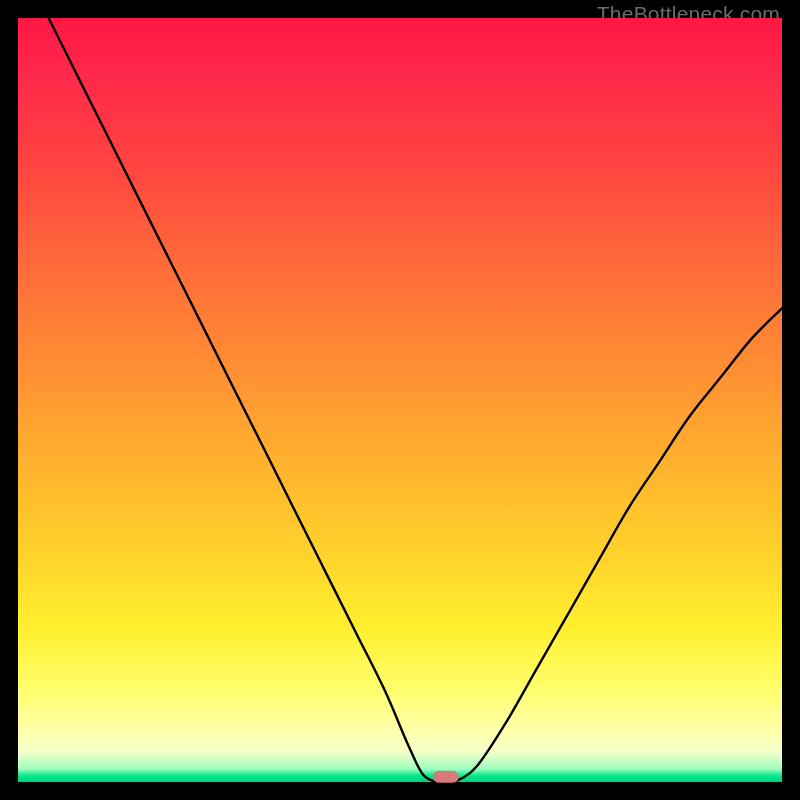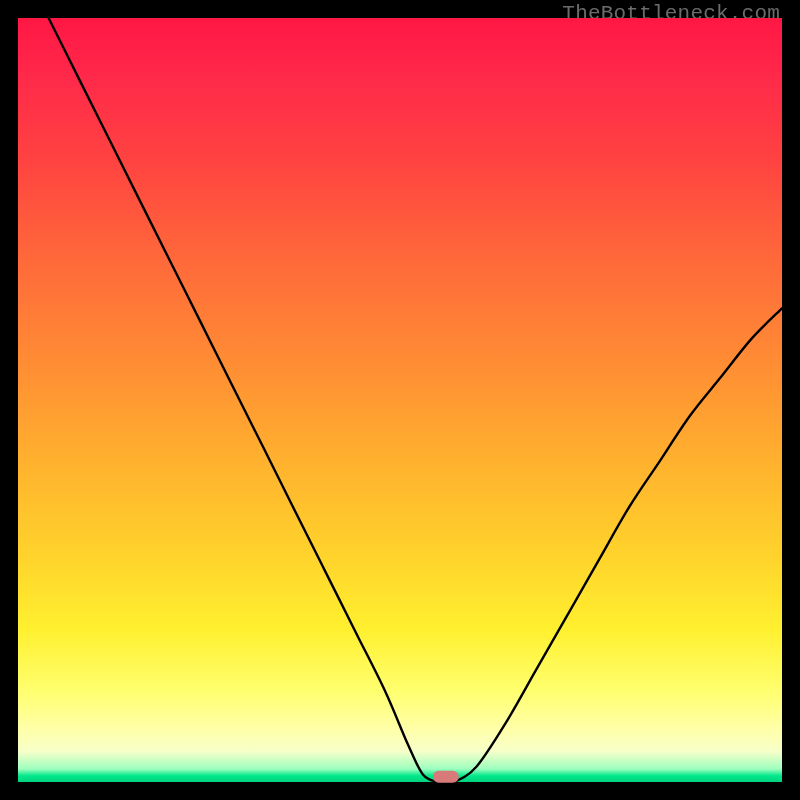--- a/index.html
+++ b/index.html
@@ -44,21 +44,20 @@
   }
   .watermark {
     position: absolute;
     top: 2px;
     right: 20px;
     color: #6b6b6b;
     font-size: 21px;
     font-weight: 500;
     letter-spacing: 0.2px;
     user-select: none;
-    font-family: Liberation Mono, monospace;
   }
   svg.curve {
     position: absolute;
     left: 0;
     top: 0;
     width: 764px;
     height: 764px;
     overflow: visible;
   }
   .marker {

